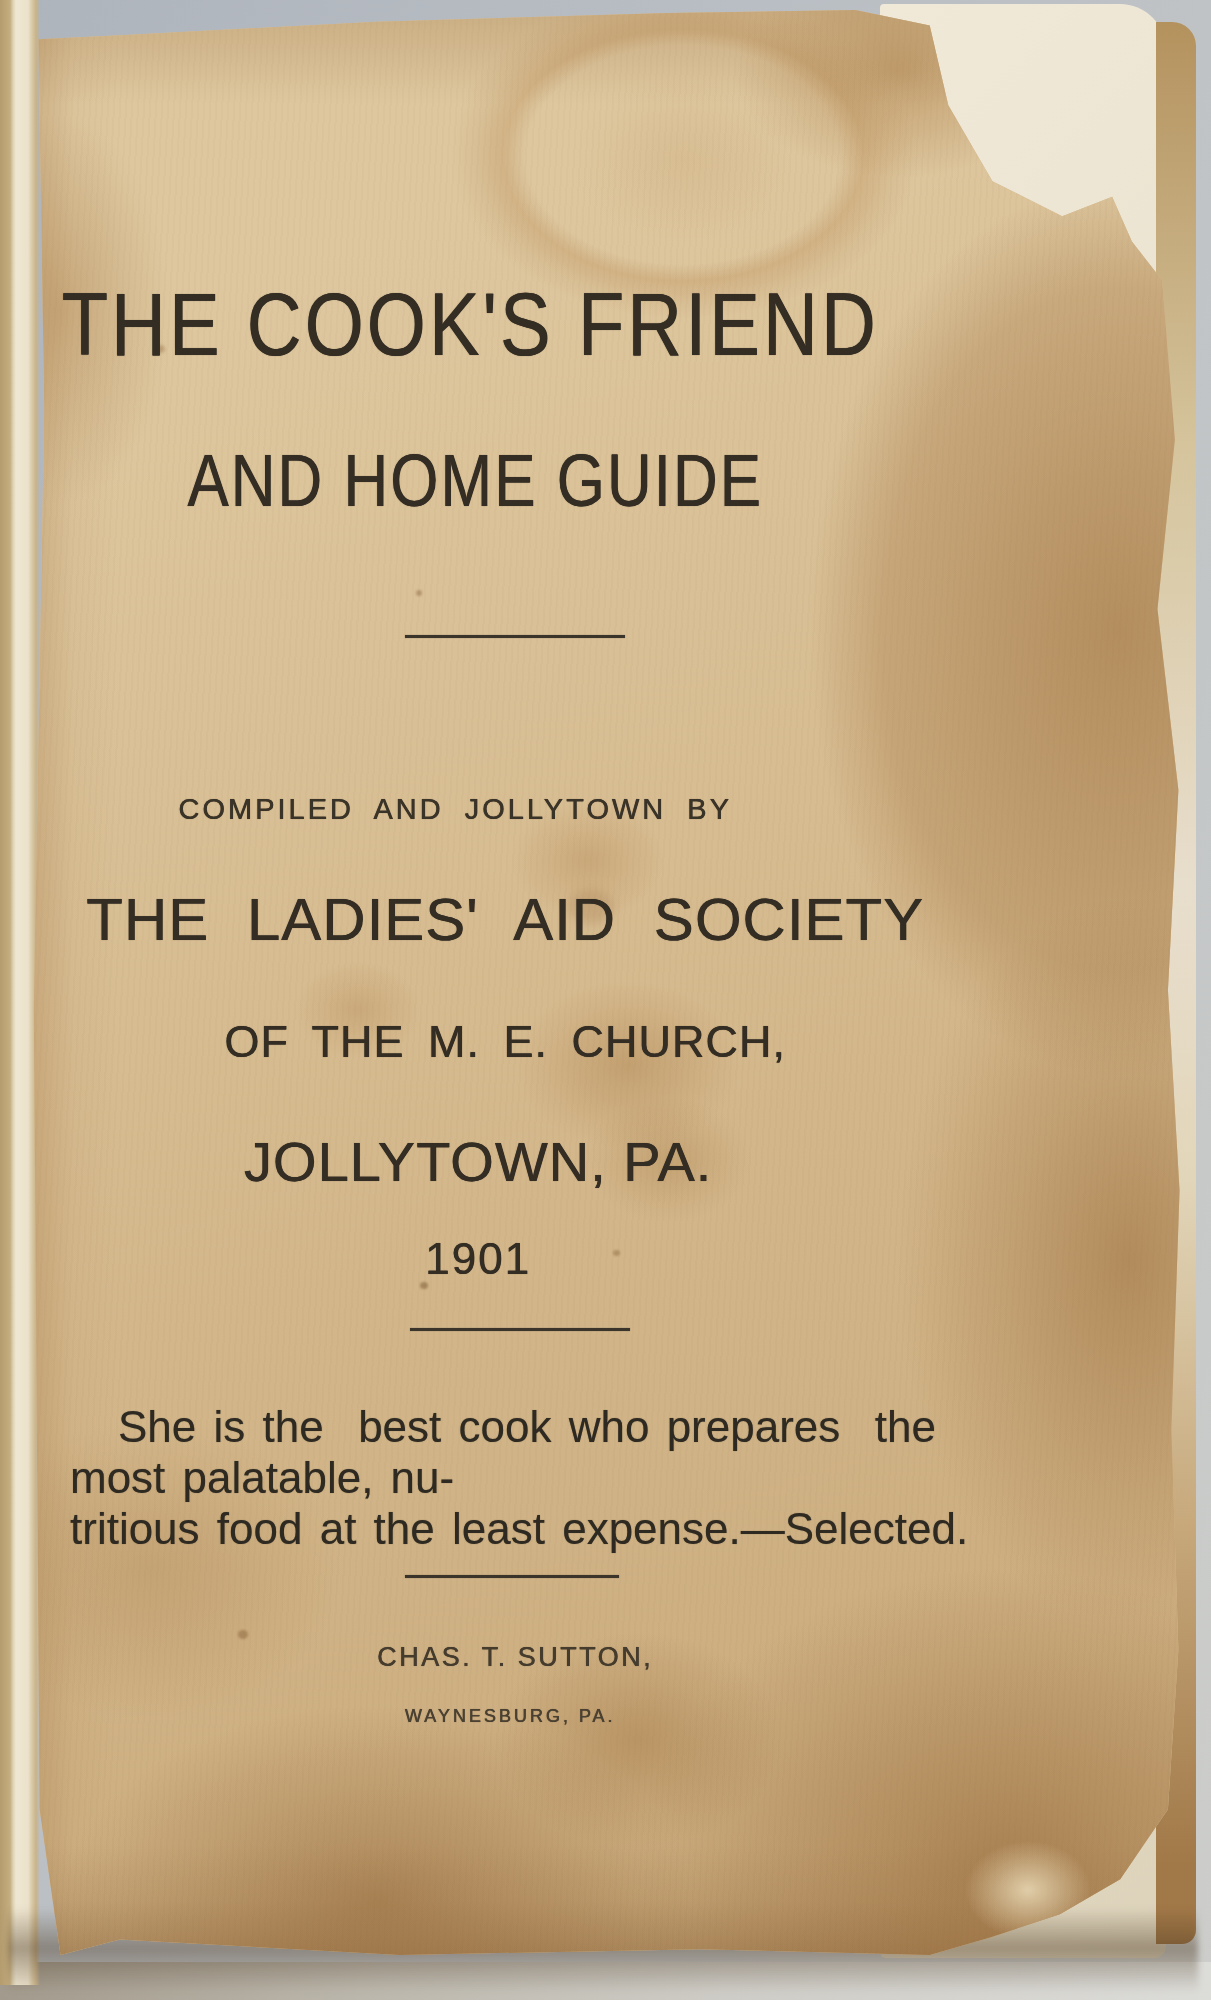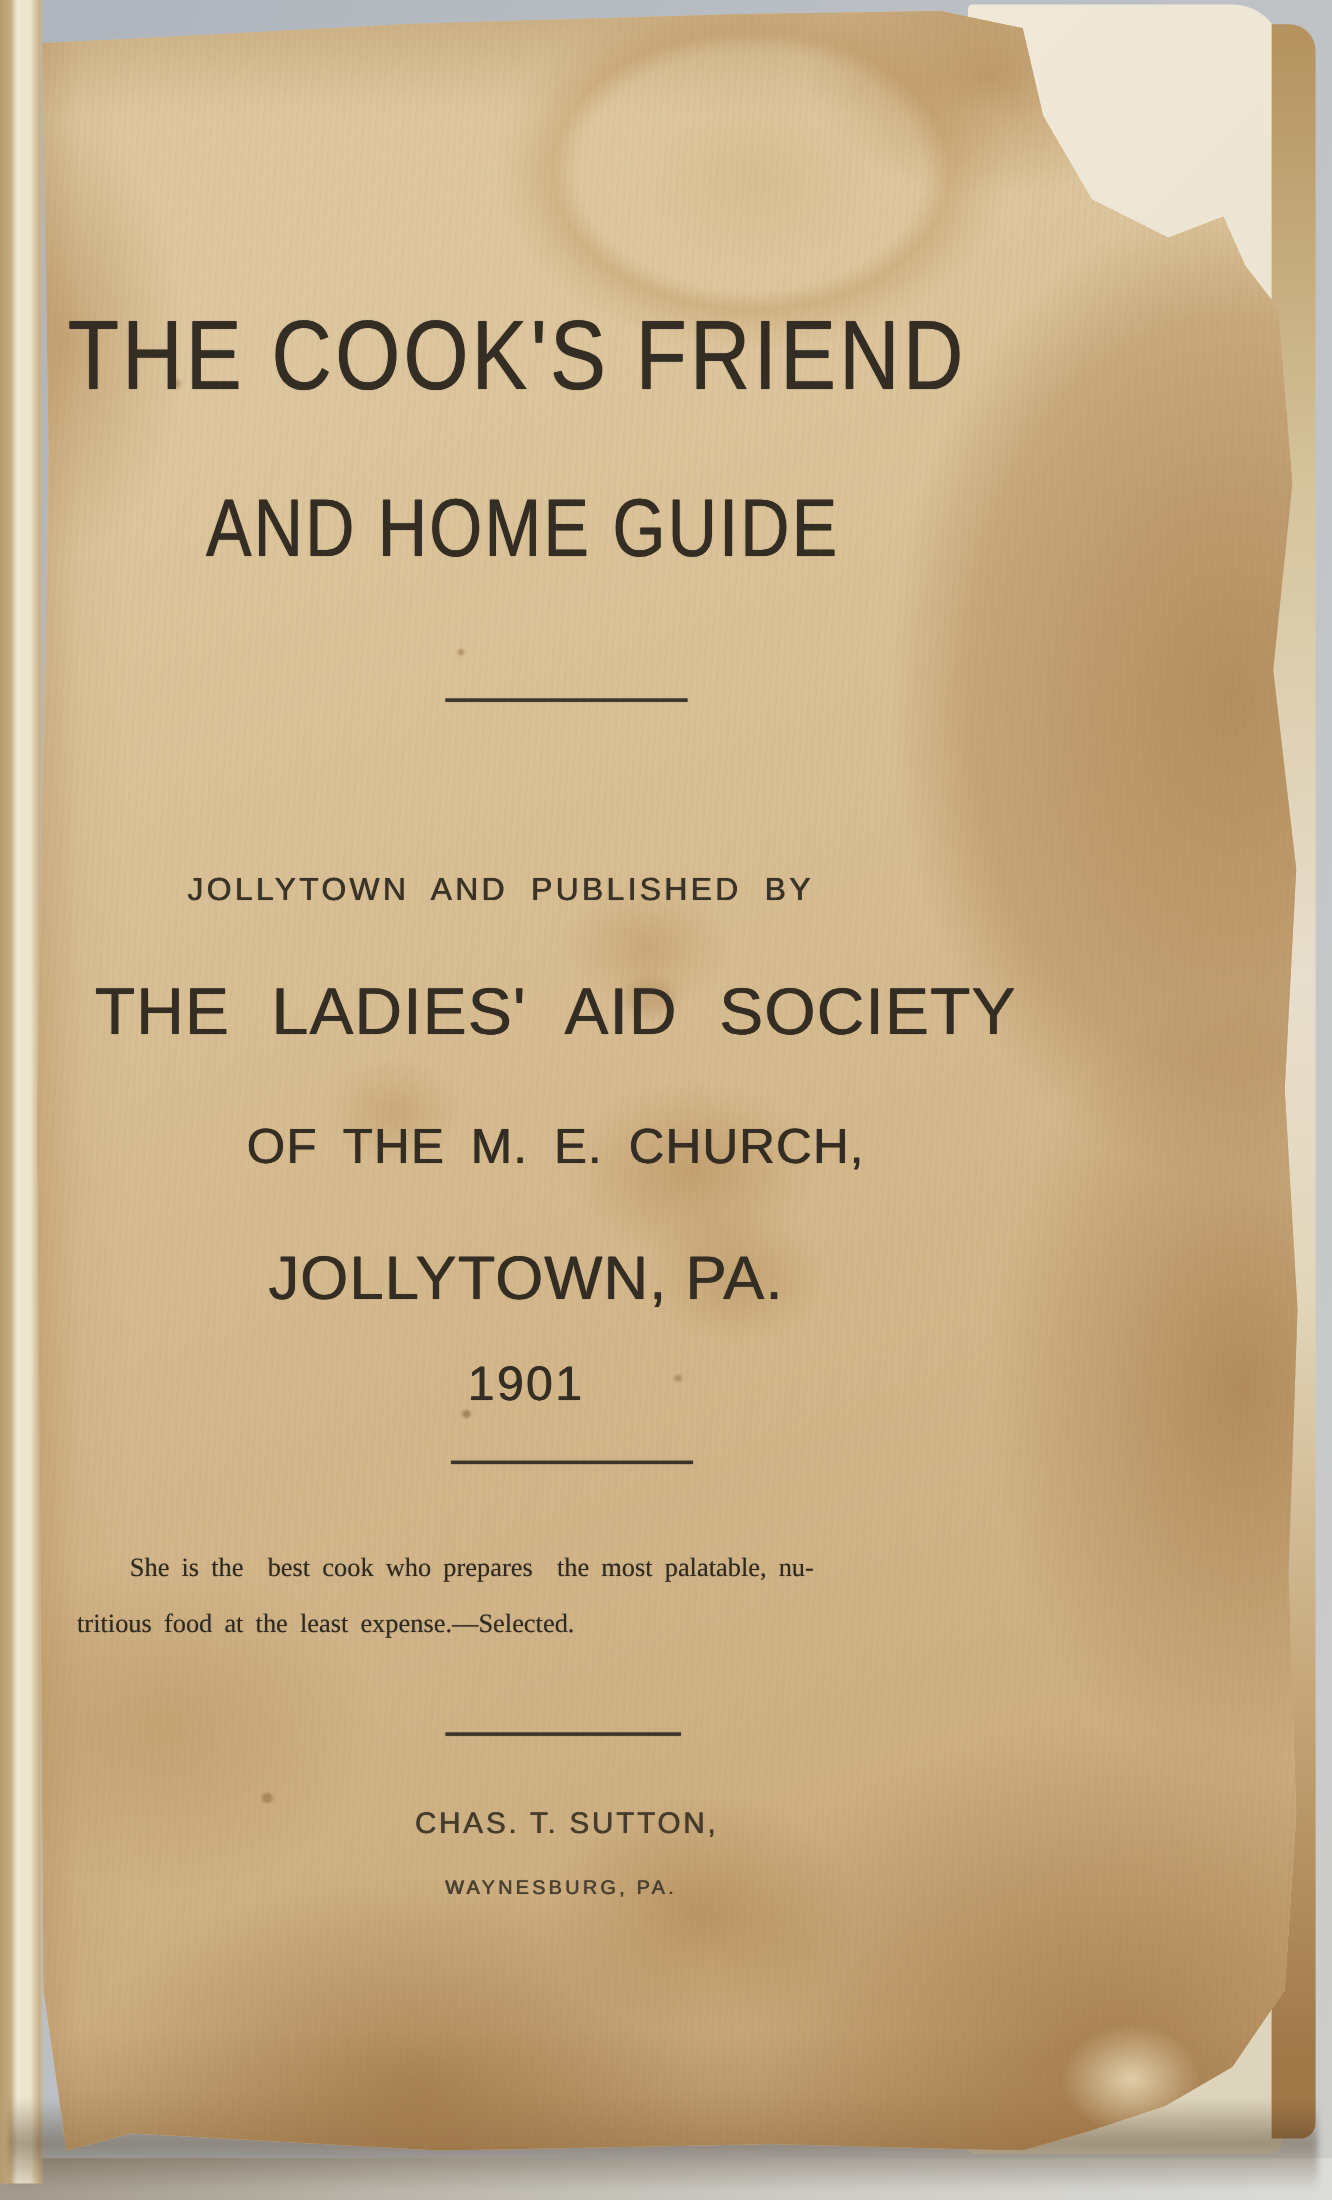--- a/index.html
+++ b/index.html
@@ -79,21 +79,21 @@
   .t-sub{font-size:62px;letter-spacing:2px;transform:translateX(-50%) scaleY(1.2);transform-origin:center top;}
   .t-compiled{font-size:29px;letter-spacing:3px;word-spacing:10px;color:#3a3328;}
   .t-society{font-size:60px;letter-spacing:1px;word-spacing:20px;}
   .t-church{font-size:45px;letter-spacing:1px;word-spacing:10px;}
   .t-town{font-size:56px;letter-spacing:1px;}
   .t-year{font-size:44px;letter-spacing:2px;}
 
   .rule{position:absolute;height:3px;background:#3b342b;box-shadow:0 0 1px rgba(59,52,43,0.8);}
 
   .quote{position:absolute;left:42px;top:1391px;width:900px;
-    font-family:Liberation Serif, serif;font-size:24px;line-height:51px;
+    font-family:Liberation Sans, sans-serif;font-size:44px;line-height:51px;
     color:#2e2a22;text-indent:48px;white-space:pre-wrap;word-spacing:5px;
     text-shadow:0 0 1px rgba(46,42,34,0.5);}
 
   .t-printer1{font-size:27px;letter-spacing:2.5px;color:#453c2e;}
   .t-printer2{font-size:24px;letter-spacing:2px;font-variant:small-caps;color:#453c2e;}
   .t-printer3{font-size:18px;letter-spacing:3px;color:#4a4132;}
 </style>
 </head>
 <body>
 
@@ -112,21 +112,21 @@
     <div class="speck" style="left:585px;top:1240px;width:7px;height:6px;background:rgba(125,88,48,.4);filter:blur(1px);"></div>
     <div class="speck" style="left:388px;top:580px;width:6px;height:6px;background:rgba(125,88,48,.4);filter:blur(1px);"></div>
     <div class="speck" style="left:128px;top:335px;width:9px;height:8px;background:rgba(135,95,52,.35);filter:blur(1.5px);"></div>
     <div class="speck" style="left:540px;top:880px;width:46px;height:34px;background:rgba(150,105,58,.22);filter:blur(5px);"></div>
 
     <div class="line t-title" style="left:442px;top:262px;">THE COOK'S FRIEND</div>
     <div class="line t-sub" style="left:447px;top:428px;">AND HOME GUIDE</div>
 
     <div class="rule" style="left:377px;top:625px;width:220px;"></div>
 
-    <div class="line ctr t-compiled" style="left:427px;top:783px;">JOLLYTOWN AND PUBLISHED BY</div>
+    <div class="line ctr t-compiled" style="left:427px;top:783px;">COMPILED AND JOLLYTOWN BY</div>
     <div class="line ctr t-society" style="left:477px;top:875px;">THE LADIES' AID SOCIETY</div>
     <div class="line ctr t-church" style="left:477px;top:1006px;">OF THE M. E. CHURCH,</div>
     <div class="line ctr t-town" style="left:450px;top:1119px;">JOLLYTOWN, PA.</div>
     <div class="line ctr t-year" style="left:450px;top:1224px;">1901</div>
 
     <div class="rule" style="left:382px;top:1318px;width:220px;"></div>
 
     <div class="quote"><span>She is the  best cook who prepares  the most palatable, nu-</span><br><span>tritious food at the least expense.—Selected.</span></div>
 
     <div class="rule" style="left:377px;top:1565px;width:214px;"></div>

